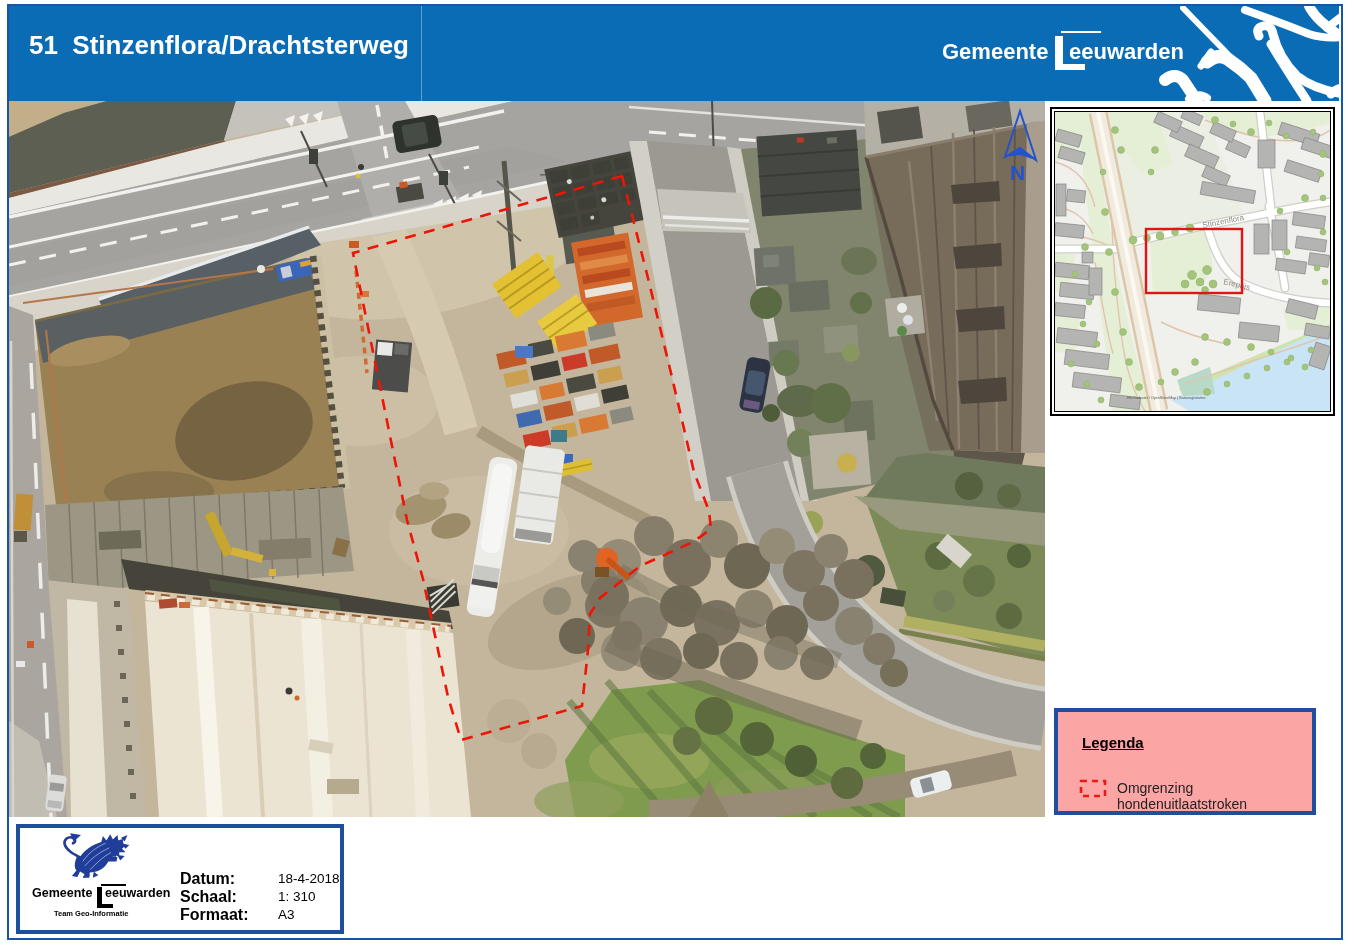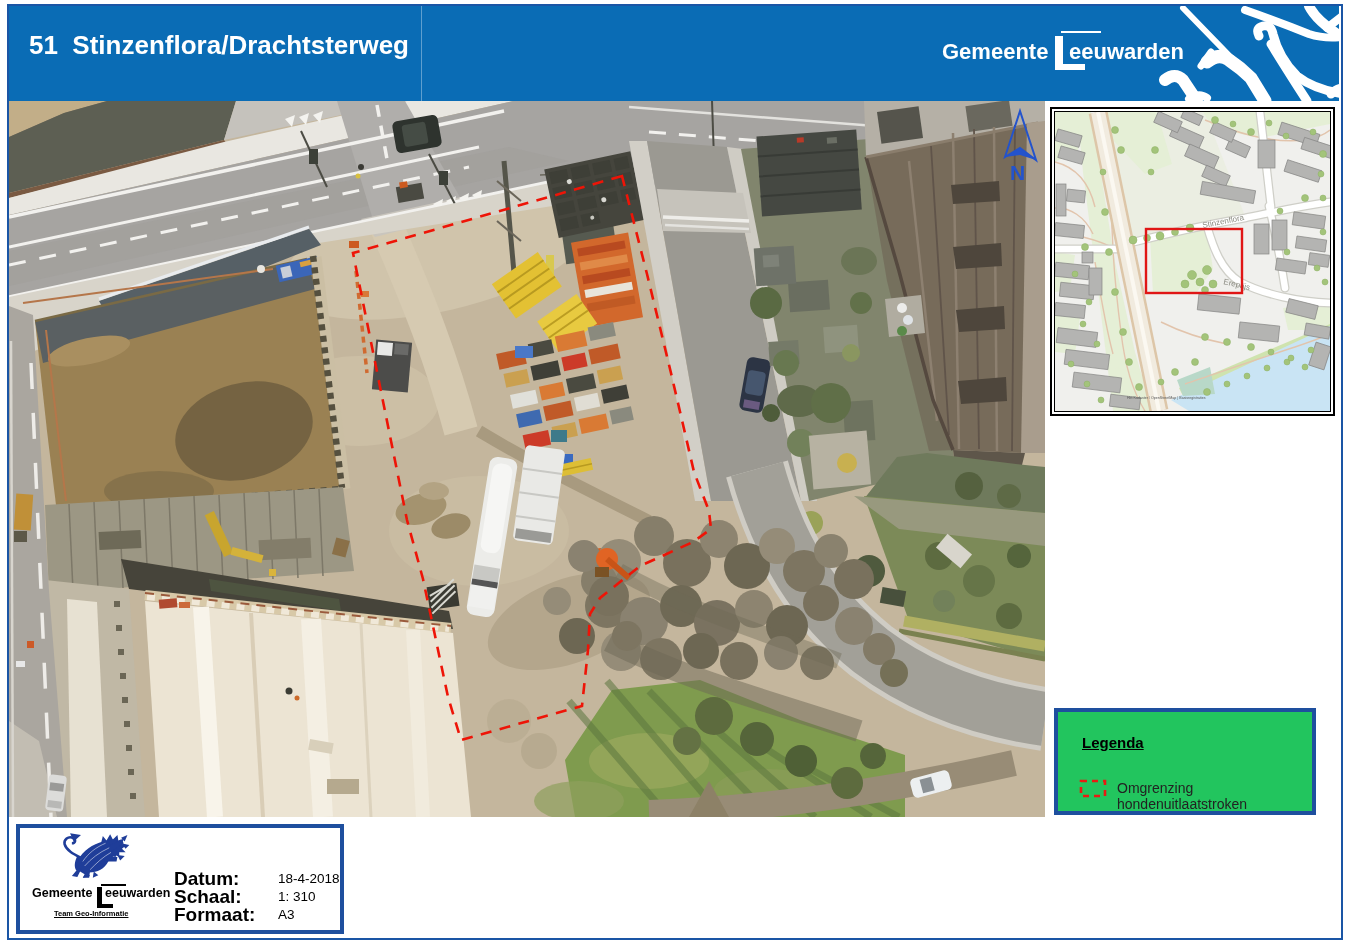--- a/index.html
+++ b/index.html
@@ -643,21 +643,21 @@
         <text x="148" y="116" font-size="8" fill="#8a8a80" transform="rotate(-11 148 116)" font-family="Liberation Sans, sans-serif">Stinzenflora</text>
         <text x="168" y="172" font-size="8" fill="#8a8a80" transform="rotate(13 168 172)" font-family="Liberation Sans, sans-serif">Ereprijs</text>
 
         <text x="72" y="287" font-size="3.6" fill="#555" font-family="Liberation Sans, sans-serif">Het Kadaster / OpenStreetMap | Basisregistraties</text>
 
         <rect x="91" y="117" width="96" height="64" fill="none" stroke="#e01616" stroke-width="2.4"></rect>
       </svg>
     </div>
   </div>
 
-  <div class="abs" style="left:1054px;top:708px;width:254px;height:99px;border:4px solid #1e4f9e;background:#22c55e;">
+  <div class="abs" style="left:1054px;top:708px;width:254px;height:99px;border:4px solid #1e4f9e;background:#fca5a5;">
     <div class="abs" style="left:24px;top:22px;font-size:15px;font-weight:bold;color:#000;text-decoration:underline;">Legenda</div>
     <svg class="abs" style="left:20px;top:66px;" width="30" height="20" viewBox="0 0 30 20">
       <rect x="3" y="3" width="24" height="15" fill="none" stroke="#e81c13" stroke-width="2.6" stroke-dasharray="6 5"></rect>
     </svg>
     <div class="abs" style="left:59px;top:68px;font-size:14px;color:#222;">Omgrenzing hondenuitlaatstroken</div>
   </div>
 
   <div class="abs" style="left:16px;top:824px;width:320px;height:102px;border:4px solid #1e4f9e;background:#ffffff;">
     <svg class="abs" style="left:30px;top:4px;" width="82" height="48" viewBox="0 0 90 52">
       <g fill="#1f3d99">
@@ -687,17 +687,17 @@
         <path d="M36,32 C42,23 51,16 61,12"></path>
         <path d="M38,37 C45,29 54,22 65,17"></path>
         <path d="M44,41 C51,34 58,27 67,22"></path>
       </g>
     </svg>
     <div class="abs" style="left:12px;top:58px;font-size:12.5px;font-weight:bold;color:#000;">Gemeente</div>
     <div class="abs" style="left:85px;top:58px;font-size:12.5px;font-weight:bold;color:#000;">eeuwarden</div>
     <div class="abs" style="left:77px;top:59px;width:4.5px;height:21px;background:#000;"></div>
     <div class="abs" style="left:77px;top:76px;width:16px;height:4px;background:#000;"></div>
     <div class="abs" style="left:81px;top:56px;width:25px;height:1.5px;background:#000;"></div>
-    <div class="abs" style="left:34px;top:81px;font-size:7.5px;font-weight:bold;color:#000;text-decoration:underline;">Team Geo-Informatie</div>
-    <div class="abs" style="left:154px;top:42px;font-size:19px;font-weight:bold;color:#000;line-height:18px;">Datum:<br>Schaal:<br>Formaat:</div>
+    <div class="abs" style="left:34px;top:81px;font-size:7.5px;font-weight:bold;color:#000;">Team Geo-Informatie</div>
+    <div class="abs" style="left:160px;top:42px;font-size:16px;font-weight:bold;color:#000;line-height:18px;">Datum:<br>Schaal:<br>Formaat:</div>
     <div class="abs" style="left:245px;top:42px;font-size:13.5px;color:#000;line-height:18px;margin-left:13px;">18-4-2018<br>1: 310<br>A3</div>
   </div>
 </div>
 
 </body></html>

